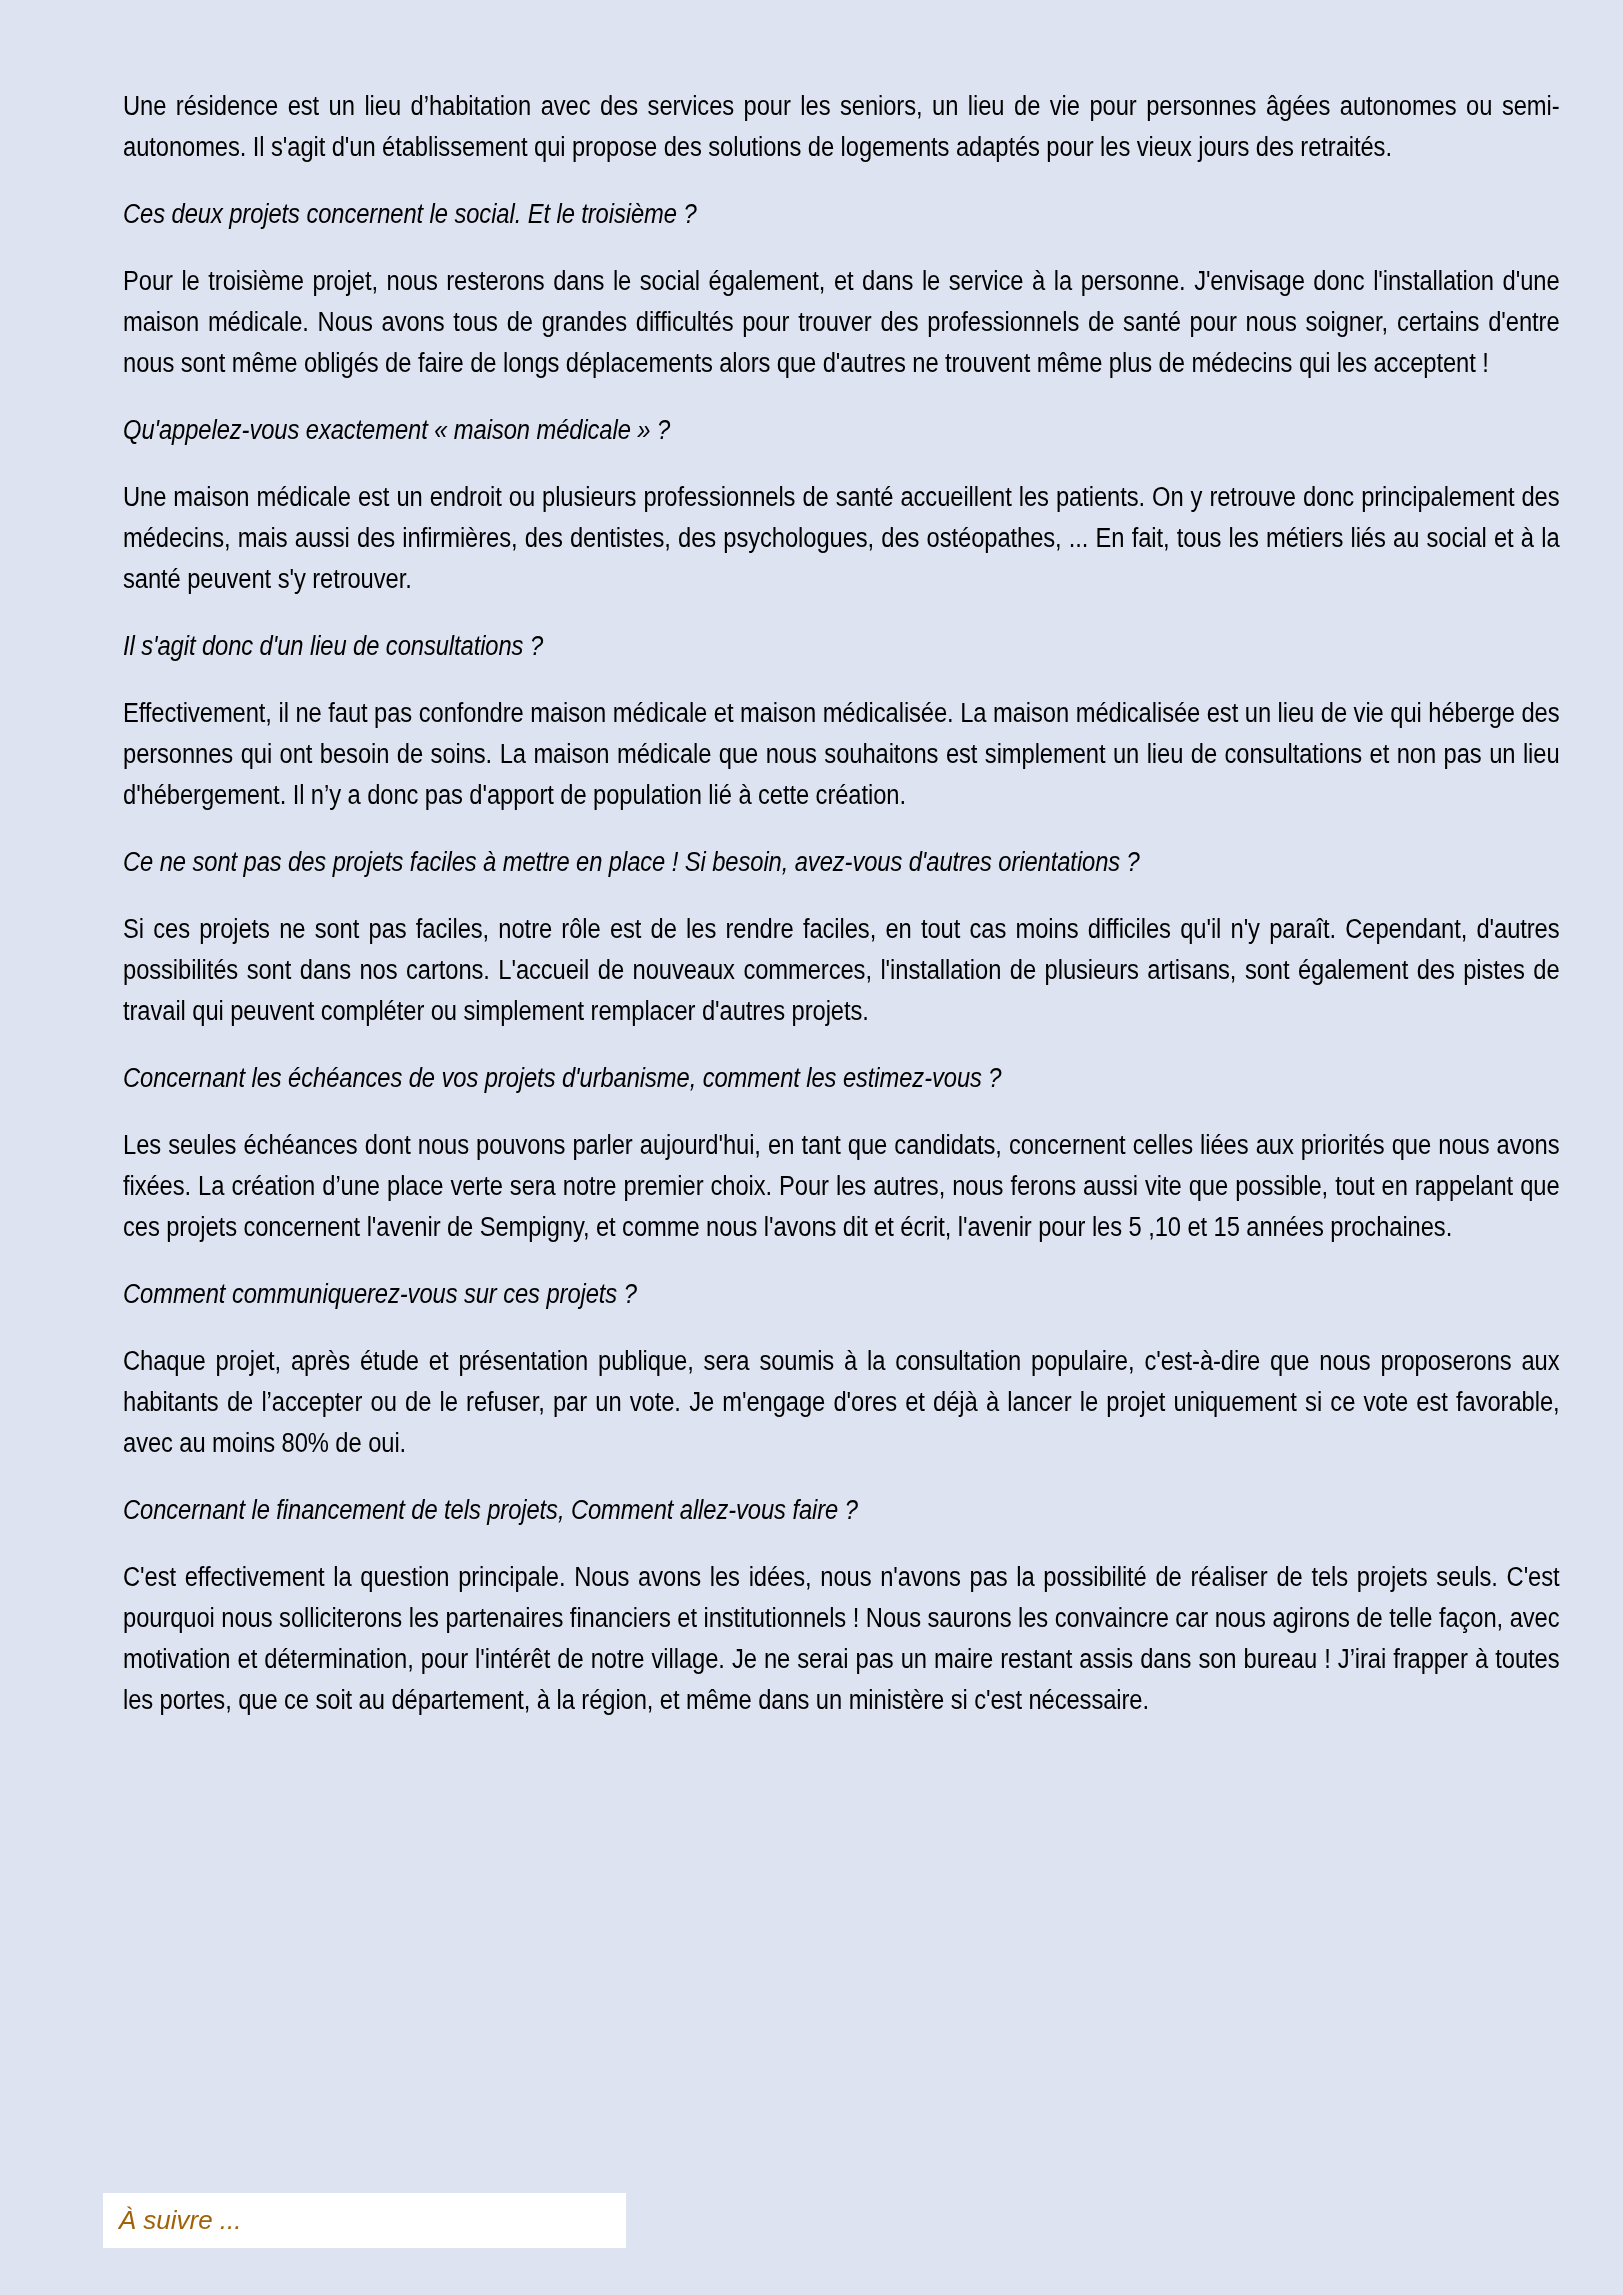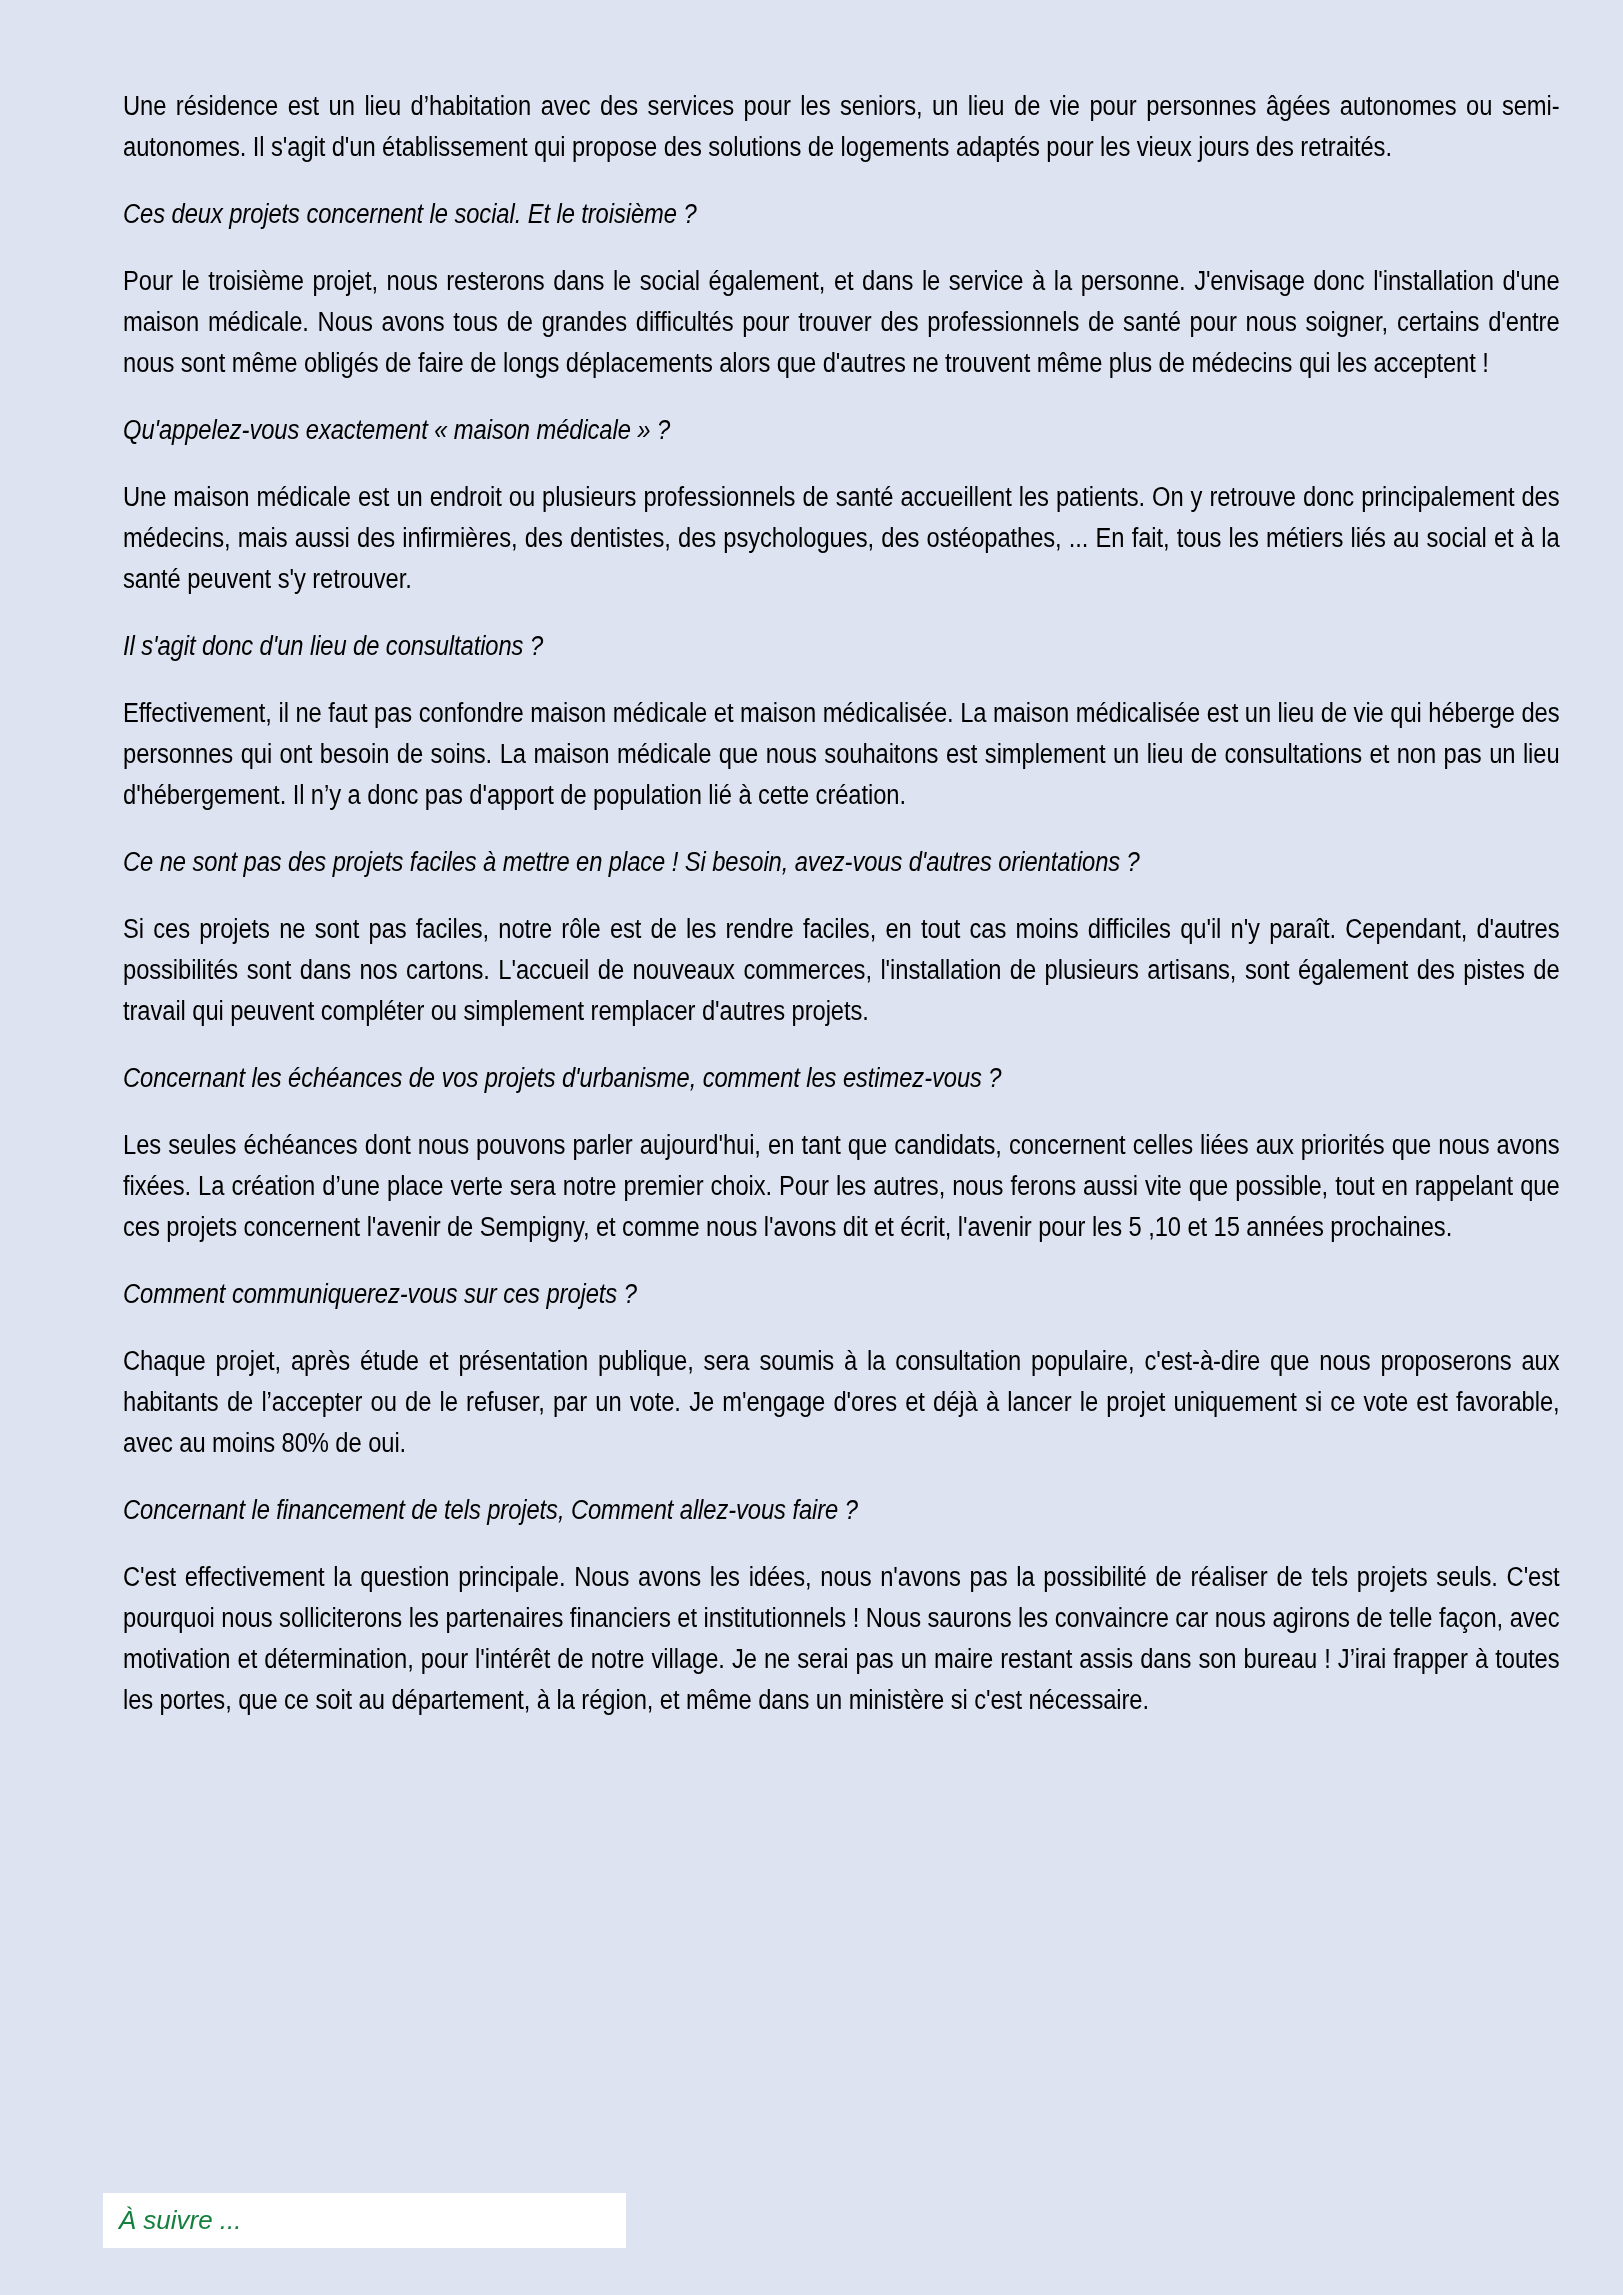--- a/index.html
+++ b/index.html
@@ -66,21 +66,21 @@
     box-sizing: border-box;
   }
   .followbox .label {
     position: absolute;
     left: 15.7px;
     top: 7.9px;
     font-family: "Liberation Sans", sans-serif;
     font-style: italic;
     font-size: 26px;
     line-height: 38px;
-    color: #15803d;
+    color: #a16207;
     white-space: nowrap;
   }
 </style>
 </head>
 <body>
 
 <div class="page">
 
   <div class="content">
 

